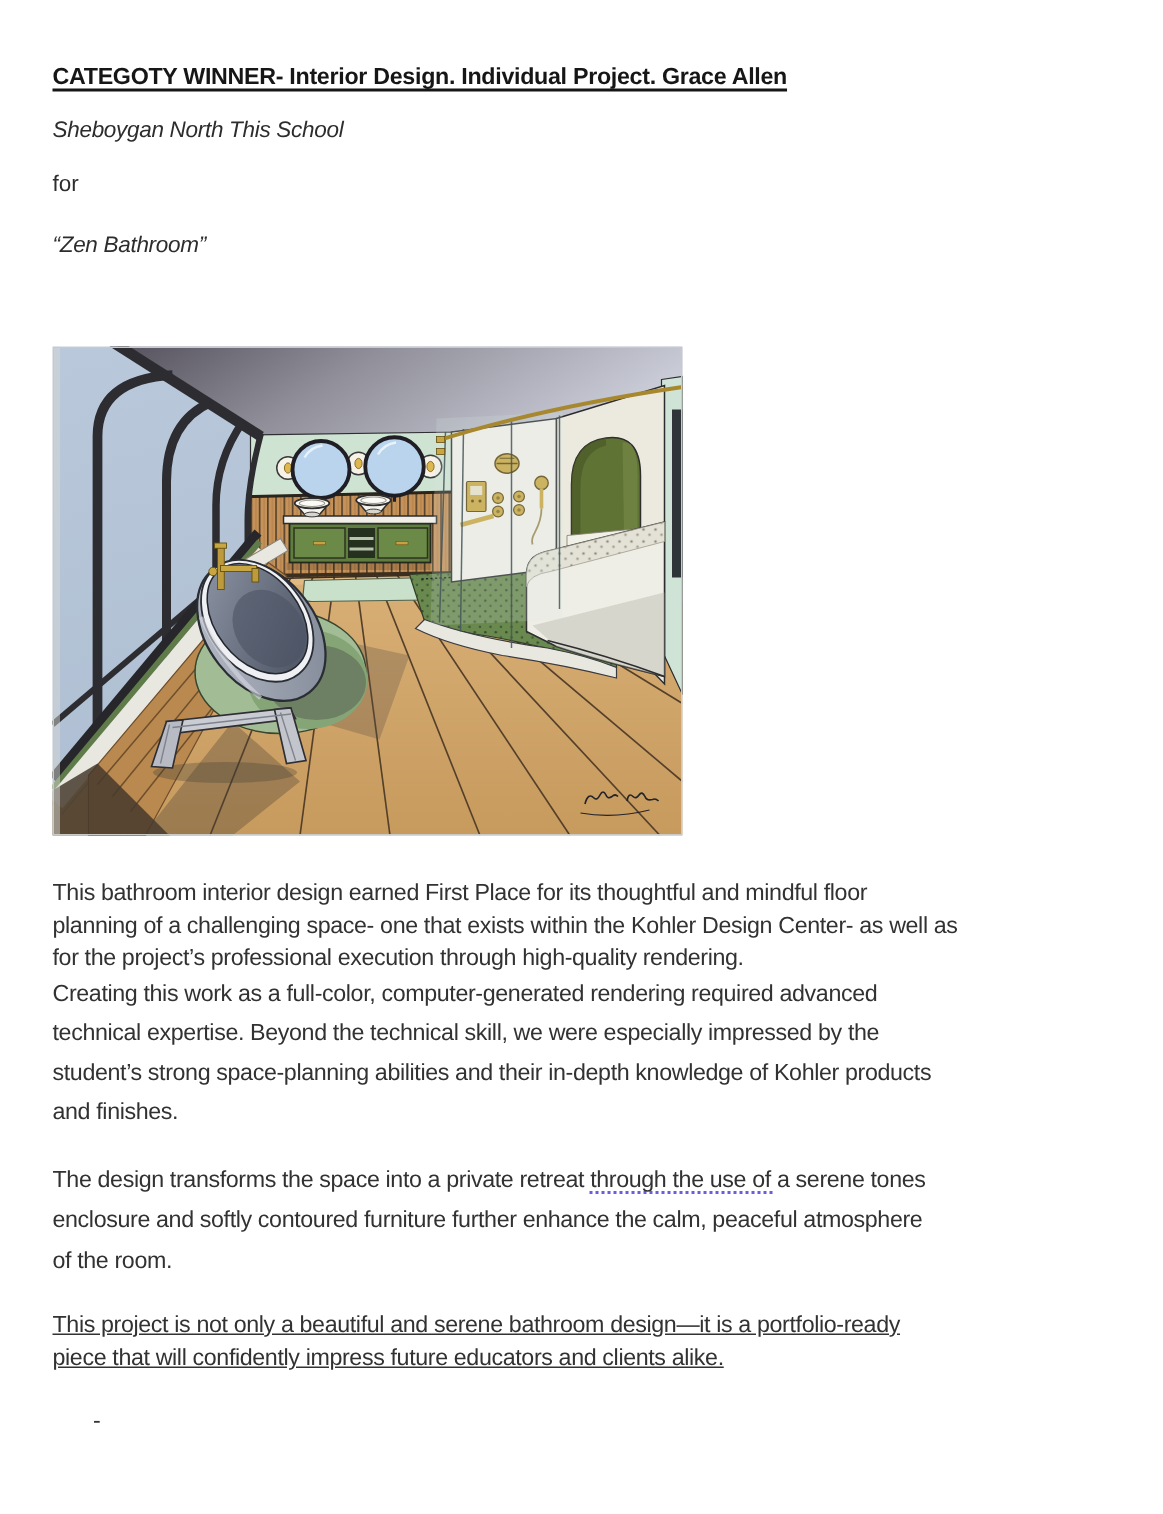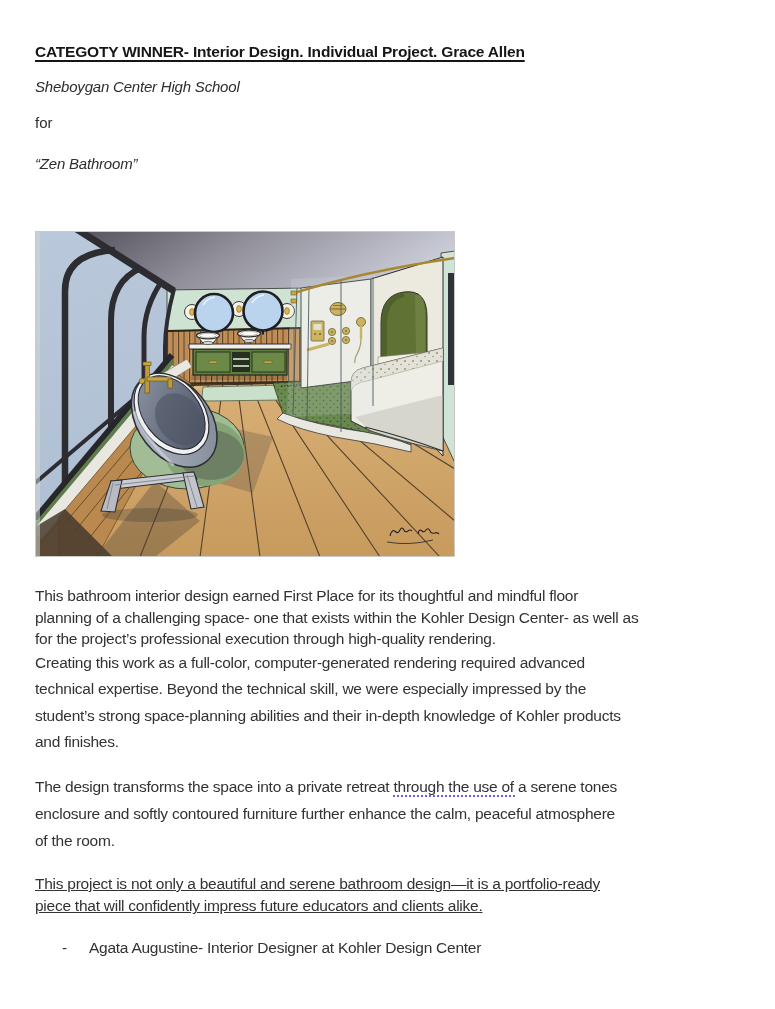--- a/index.html
+++ b/index.html
@@ -35,21 +35,21 @@
   .attribution .bullet{margin-left:27px;}
   .attribution .attr-text{margin-left:22px;}
   .sr-only{position:absolute;width:1px;height:1px;overflow:hidden;clip:rect(0 0 0 0);}
 </style>
 </head>
 <body>
 
 <div class="page">
 
   <div class="doc-title">CATEGOTY WINNER- Interior Design. Individual Project. Grace Allen</div>
-  <div class="school-line">Sheboygan Center High School</div>
+  <div class="school-line">Sheboygan North This School</div>
   <div class="for-line">for</div>
   <div class="project-line">“Zen Bathroom”</div>
 
   <div class="figure">
     <span class="sr-only">Grace Allen</span>
     <svg width="420" height="326" viewBox="0 0 420 326">
       <defs>
         <linearGradient id="ceilGrad" x1="0" y1="0" x2="1" y2="0.25">
           <stop offset="0" stop-color="#55525d"></stop>
           <stop offset="0.45" stop-color="#908f9a"></stop>
@@ -327,16 +327,15 @@
     <div>of the room.</div>
   </div>
 
   <div class="body-text p3">
     <div>This project is not only a beautiful and serene bathroom design—it is a portfolio-ready</div>
     <div>piece that will confidently impress future educators and clients alike.</div>
   </div>
 
   <div class="body-text attribution">
     <span class="bullet">-</span>
-    <span class="attr-text">Agata Augustine- Interior Designer at Kohler Design Center</span>
   </div>
 
 </div>
 
 </body></html>

